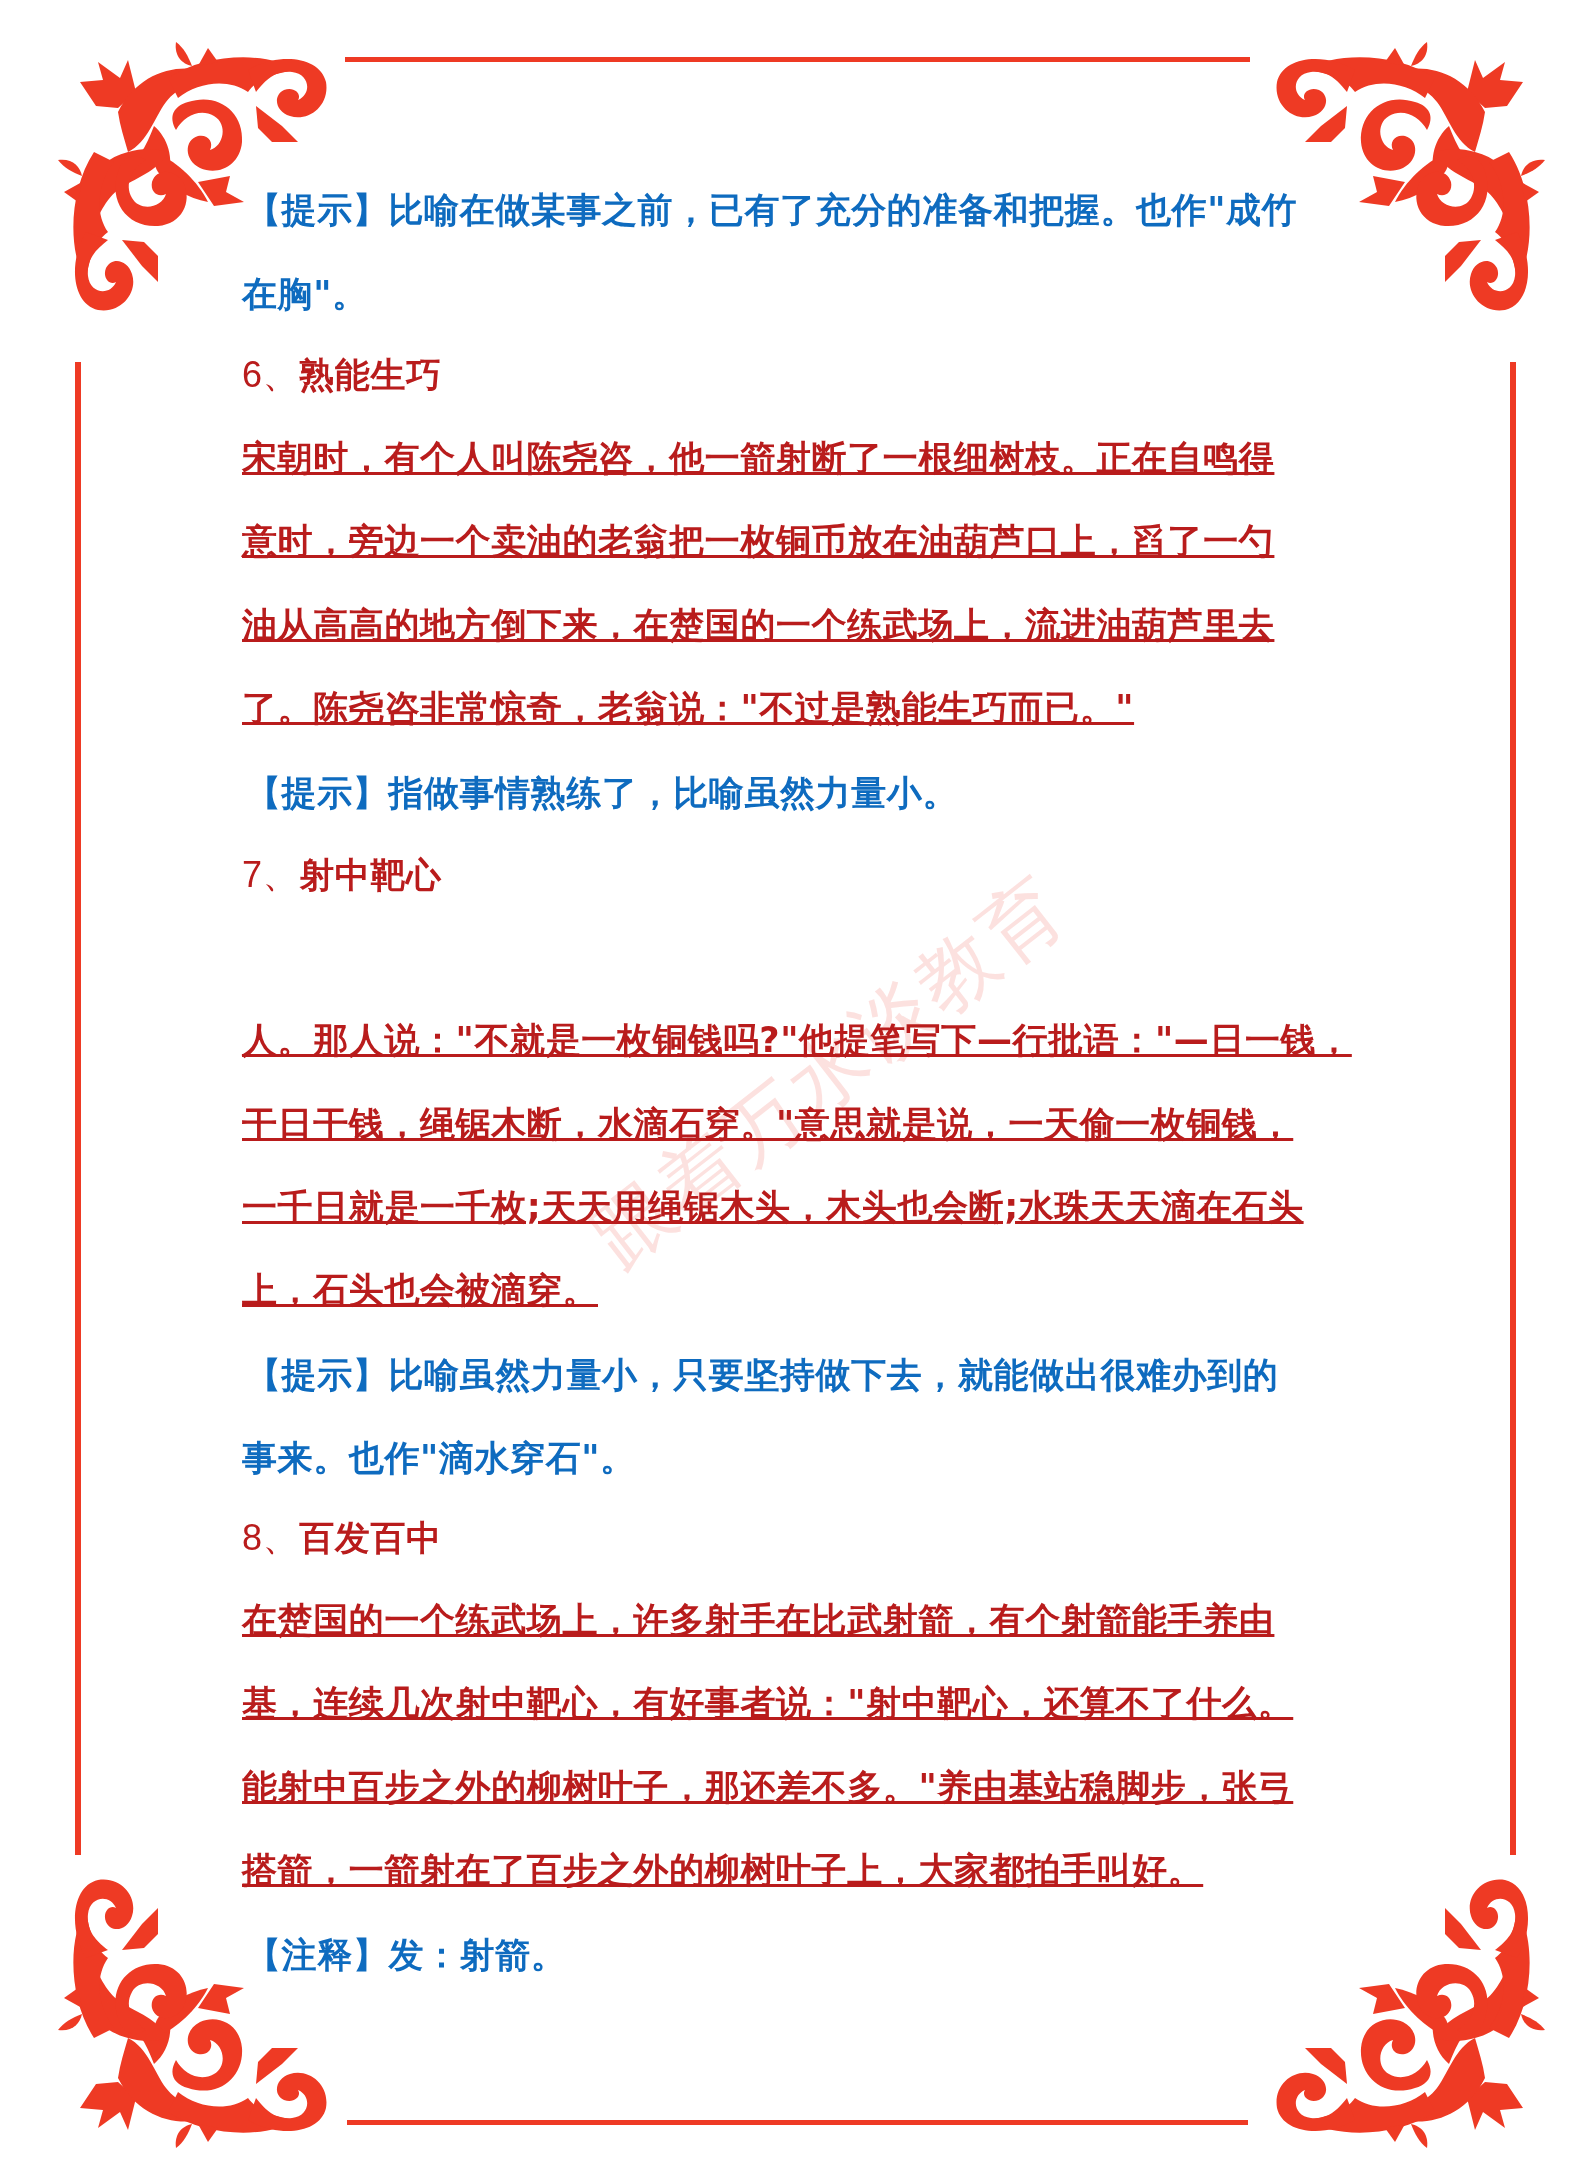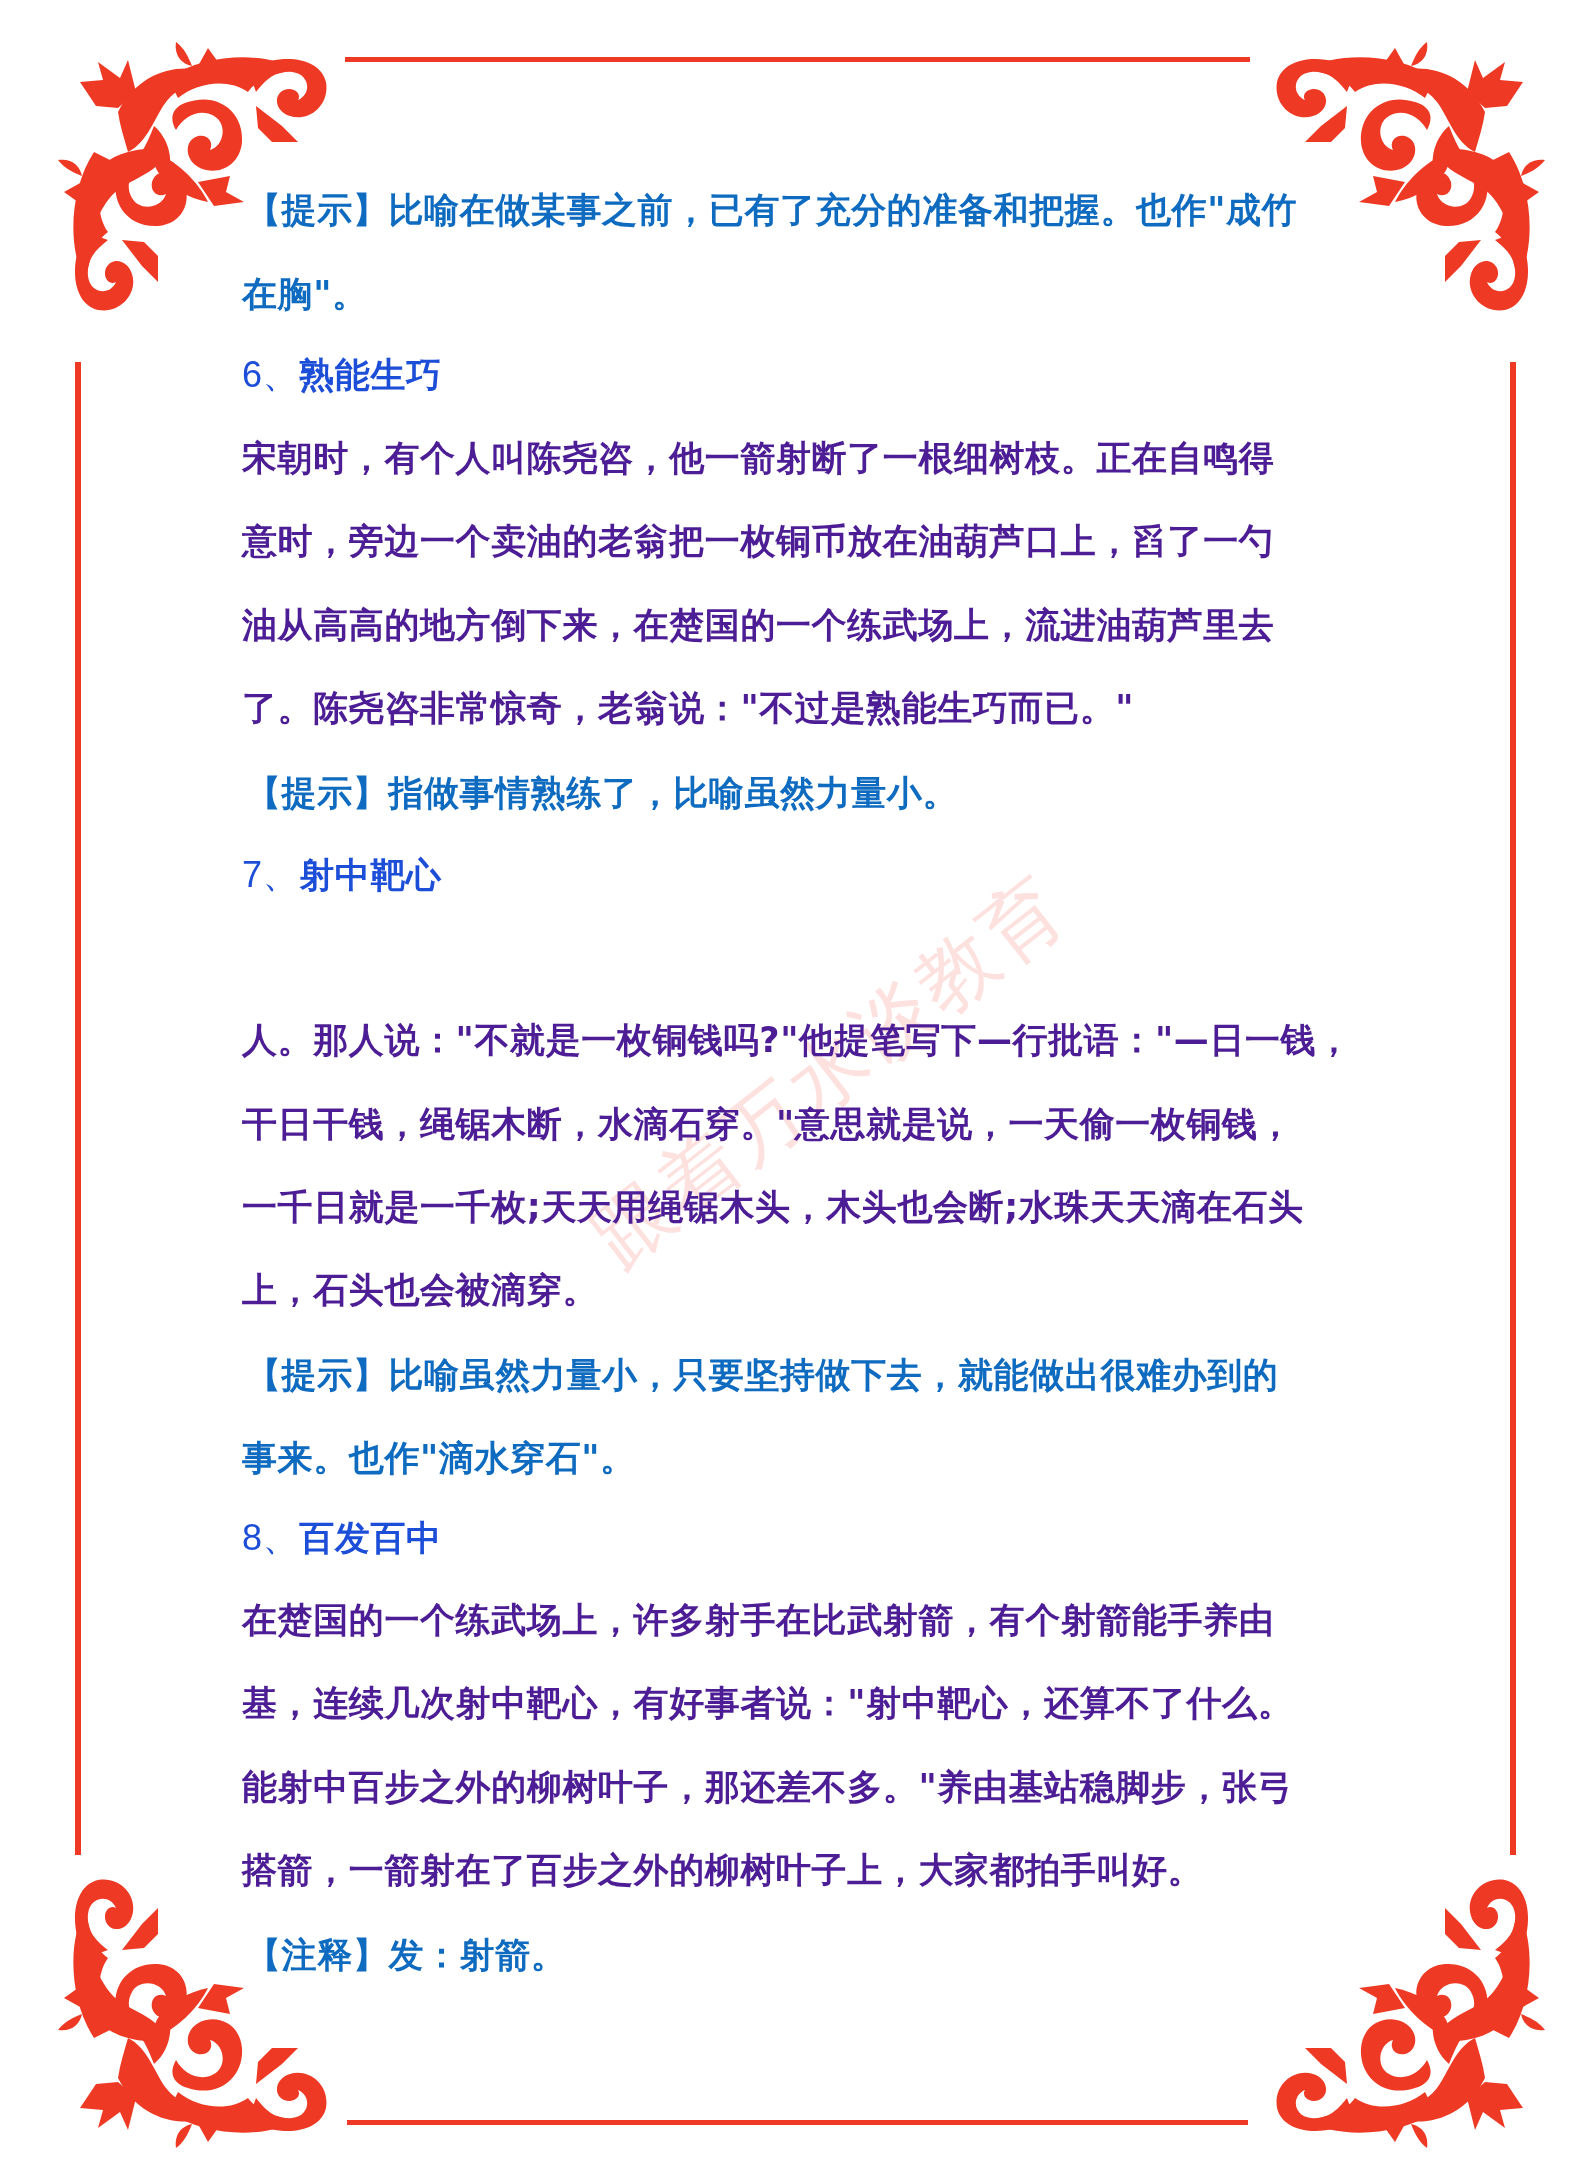--- a/index.html
+++ b/index.html
@@ -6,23 +6,23 @@
   body { width: 1580px; height: 2165px; position: relative; overflow: hidden; }
   .page { position: absolute; left: 0; top: 0; width: 1580px; height: 2165px; background: #ffffff; }
   .rule { position: absolute; background: #EE3A24; }
   .ornament { position: absolute; width: 280px; height: 280px; }
   .ornament svg { width: 100%; height: 100%; display: block; }
   .line {
     position: absolute; left: 242px; height: 84px; line-height: 84px;
     white-space: nowrap; font-family: "DejaVu Sans", "Liberation Sans", sans-serif;
     font-weight: bold; font-size: 35px; letter-spacing: 0.6px;
   }
-  .body-text { color: #4c1d95; }
+  .body-text { color: #b91c1c; text-decoration: underline; }
   .hint-text { color: #0E6BBF; left: 246px; }
-  .heading { color: #1d4ed8; }
+  .heading { color: #b91c1c; }
   .heading .num { font-weight: normal; font-family: "Liberation Sans", sans-serif; font-size: 36px; }
   .watermark {
     position: absolute; left: 520px; top: 1020px; width: 620px; text-align: center;
     font-family: "DejaVu Sans", sans-serif; font-size: 78px; font-weight: normal;
     color: rgba(240, 120, 110, 0.22); transform: rotate(-38deg); transform-origin: center;
     letter-spacing: 4px; white-space: nowrap; pointer-events: none;
   }
 </style>
 </head>
 <body>

